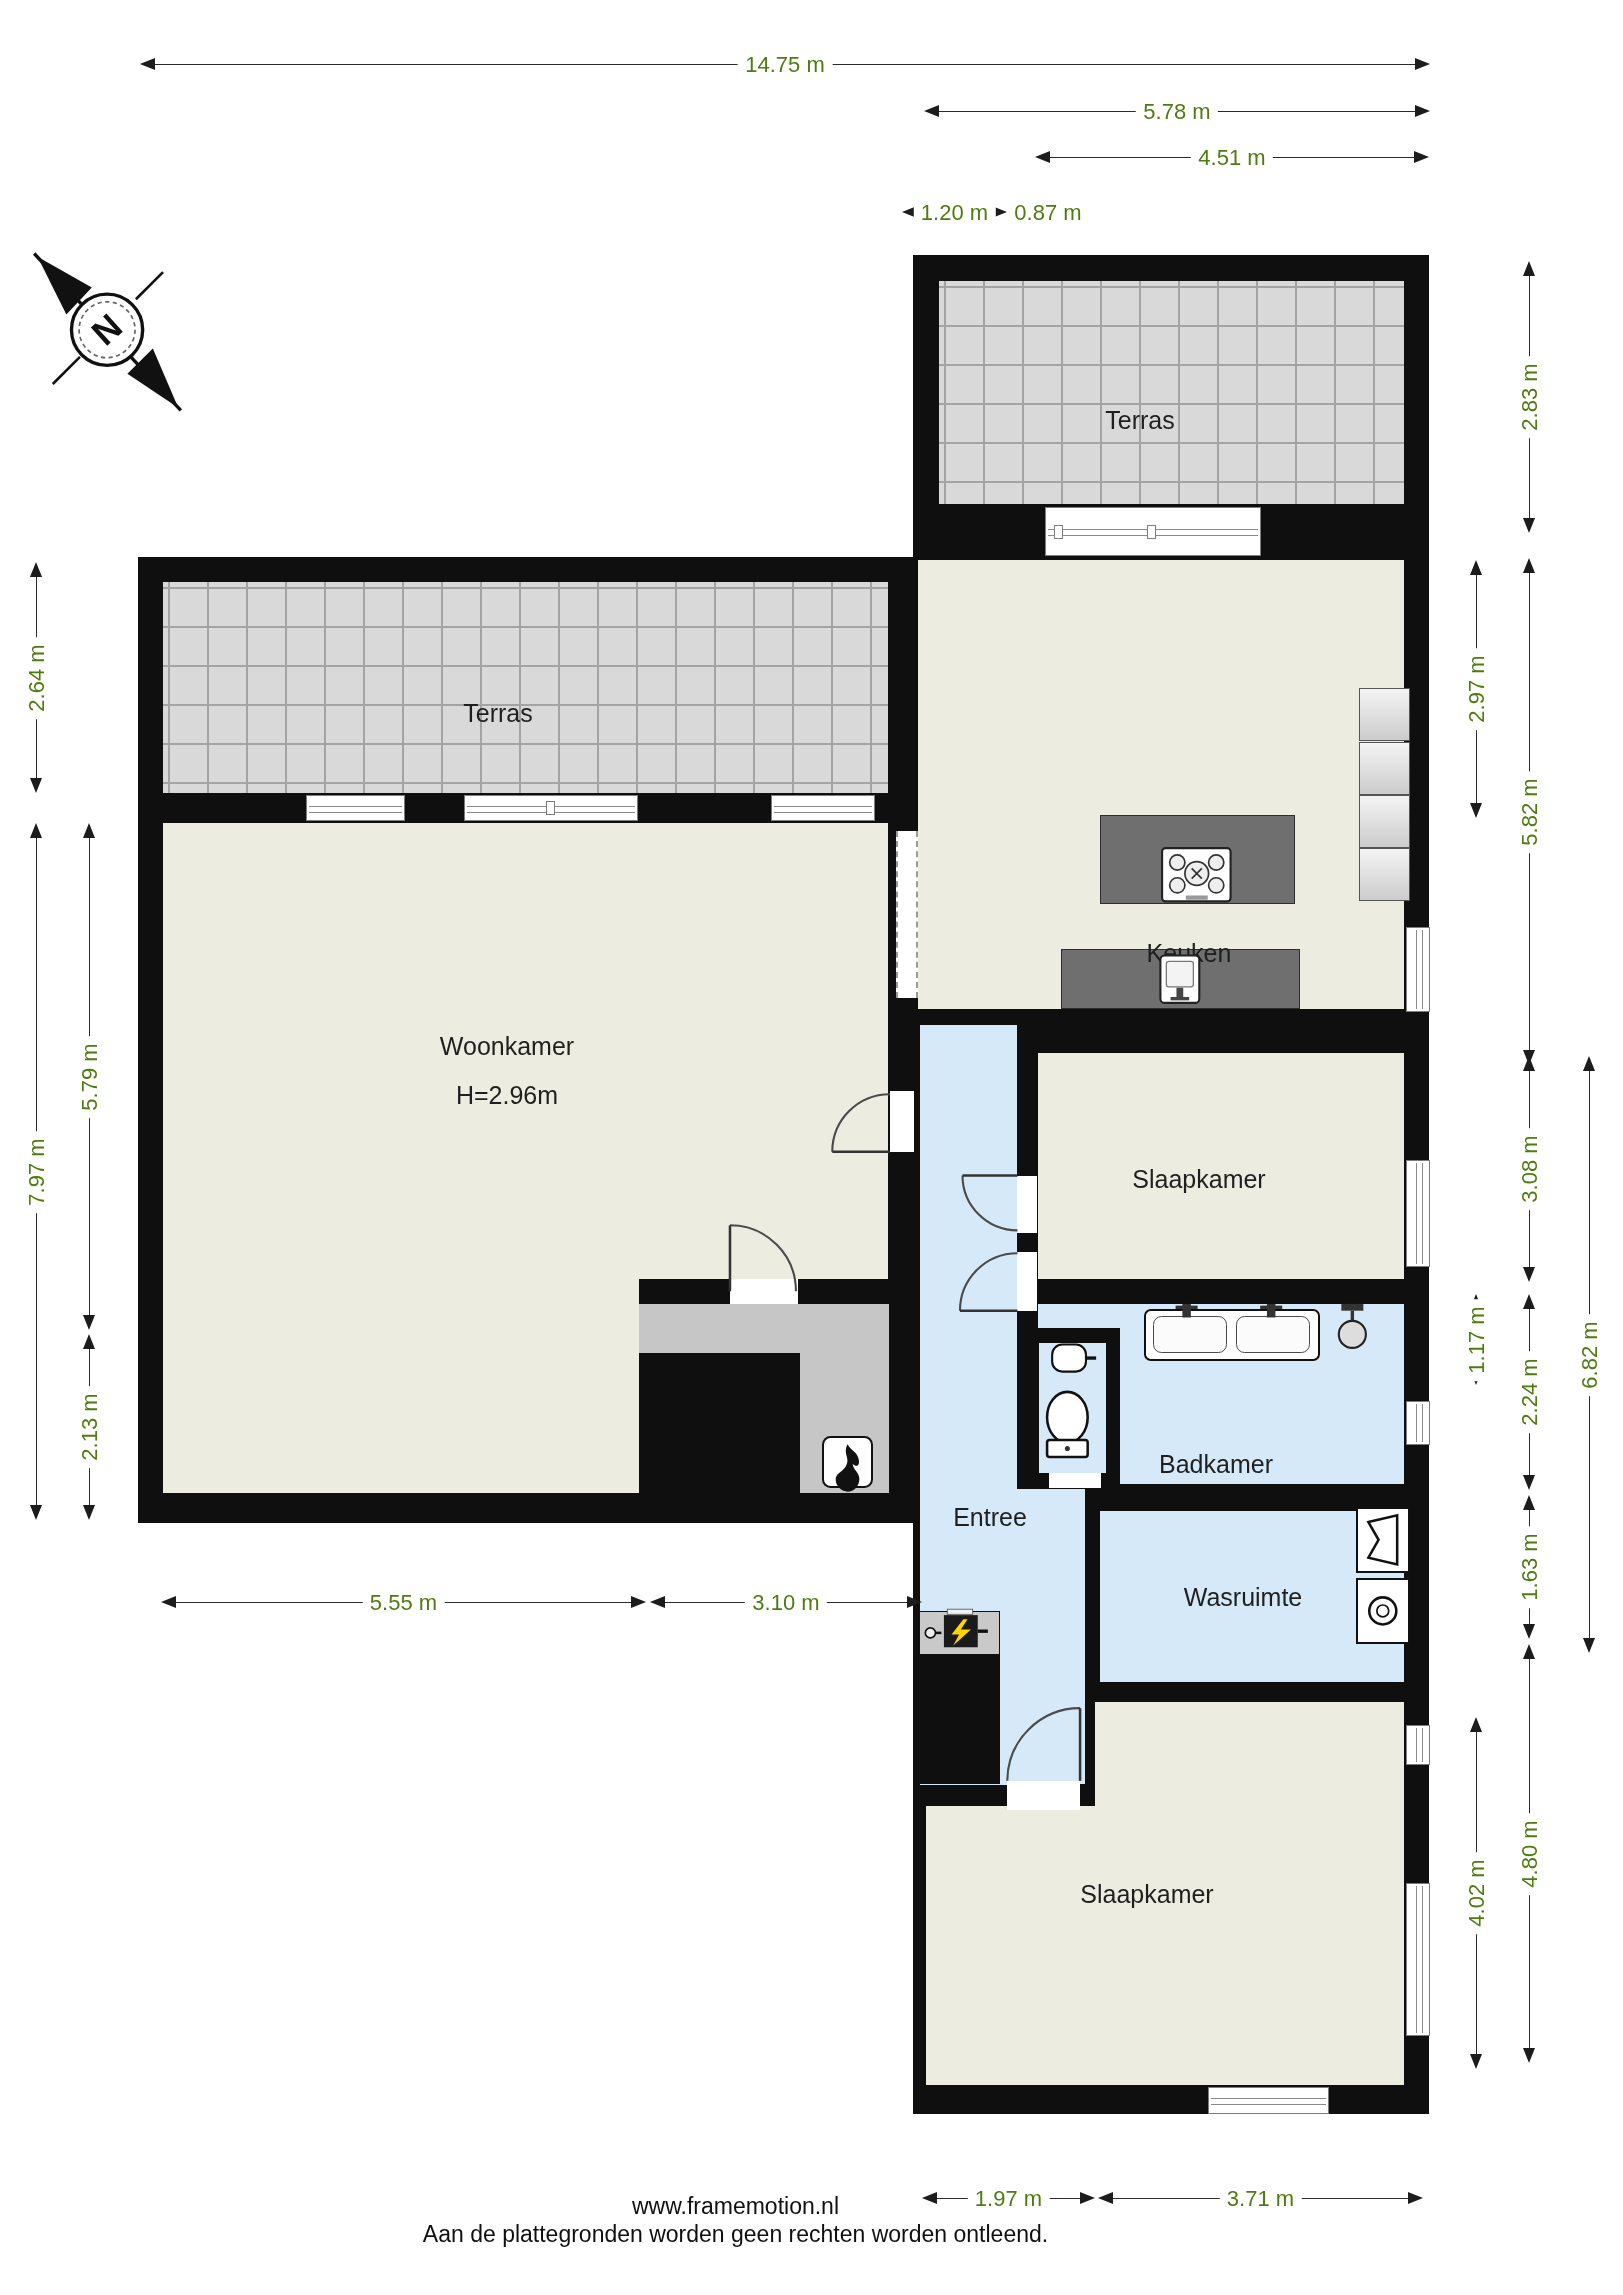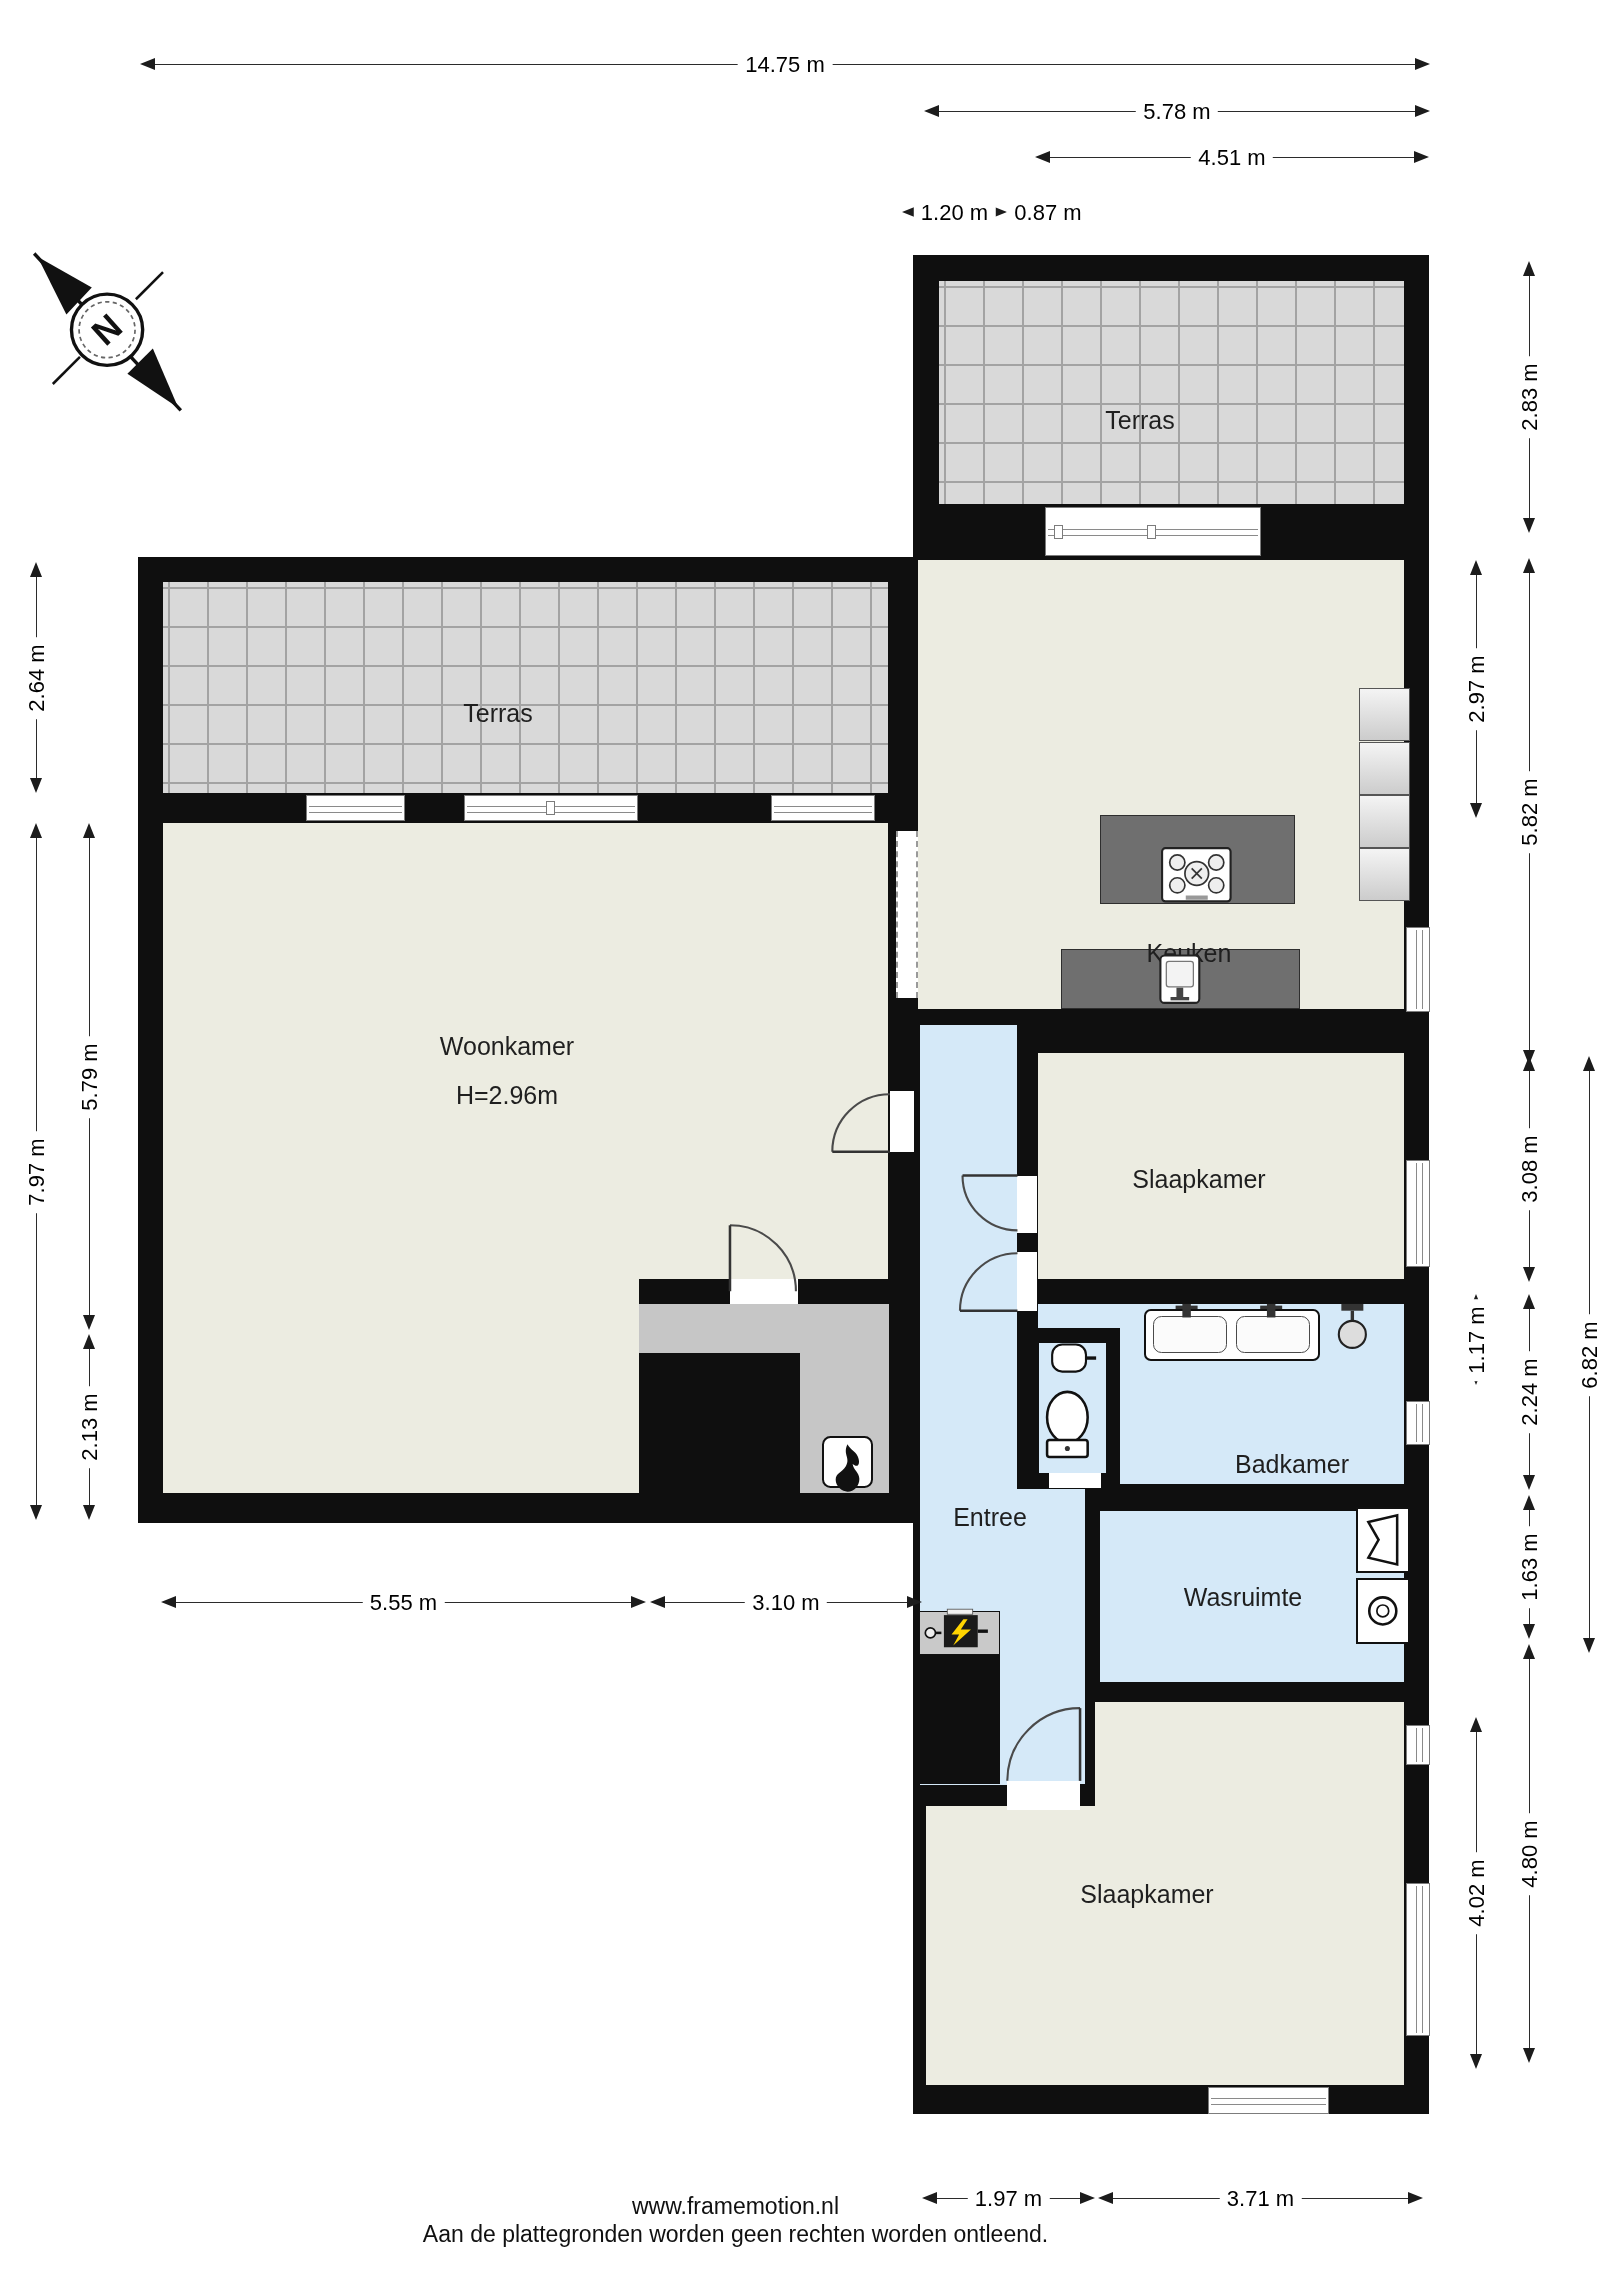--- a/index.html
+++ b/index.html
@@ -22,21 +22,21 @@
   .tick{position:absolute;width:8.5px;height:13.5px;background:#fff;border:0.8px solid #7c7c7c;box-sizing:border-box;}
   .opening{position:absolute;background:#fff;}
   .opening-dashed{position:absolute;background:#fff;border-left:2.5px dashed #9a9a9a;border-right:2.5px dashed #9a9a9a;box-sizing:border-box;}
   .counter{position:absolute;background:#6f6f6f;border:1.7px solid #2e2e2e;box-sizing:border-box;}
   .cab{position:absolute;background:linear-gradient(180deg,#f4f4f4 0%,#cccccc 100%);border:1.7px solid #555;box-sizing:border-box;}
   .appl{position:absolute;background:#fff;border:2.5px solid #111;box-sizing:border-box;}
   .basin{position:absolute;background:#fbfbfb;border:1.7px solid #4a4a4a;border-radius:8.5px;box-sizing:border-box;}
   .meter-panel{position:absolute;background:#c9c9c9;border:1.7px solid #111;box-sizing:border-box;}
   .rlabel{position:absolute;transform:translate(-50%,-50%);font-size:25px;color:#1f1f1f;white-space:nowrap;}
   
-  .dim{position:absolute;display:flex;align-items:center;color:#000000;font-size:22px;}
+  .dim{position:absolute;display:flex;align-items:center;color:#4d7c0f;font-size:22px;}
   .dim-h{height:24px;}
   .dim-v{flex-direction:column;width:24px;align-items:center;}
   .dline{flex:1;height:0;border-top:1.7px solid #2b2b2b;position:relative;}
   .dim-v .dline{width:0;height:auto;border-top:none;border-left:1.7px solid #2b2b2b;}
   .dlabel{position:absolute;left:50%;top:50%;transform:translate(-50%,-50%);background:#fff;padding:0 7.6px;white-space:nowrap;}
   .dim-v .dlabel{transform:translate(-50%,-50%) rotate(-90deg);}
   .ah{width:0;height:0;flex:0 0 auto;}
   .ah-l{border-top:6px solid transparent;border-bottom:6px solid transparent;border-right:15px solid #1c1c1c;}
   .ah-r{border-top:6px solid transparent;border-bottom:6px solid transparent;border-left:15px solid #1c1c1c;}
   .ah-u{border-left:6px solid transparent;border-right:6px solid transparent;border-bottom:15px solid #1c1c1c;}
@@ -108,21 +108,21 @@
   <div class="appl" style="left:1356px;top:1507px;width:54px;height:66px"></div>
   <div class="appl" style="left:1356px;top:1578px;width:54px;height:66px"></div>
   <div class="appl" style="left:822px;top:1436px;width:51px;height:52px;border-radius:8.5px"></div>
 
   <div class="rlabel" style="left:1140px;top:420px">Terras</div>
   <div class="rlabel" style="left:498px;top:713px">Terras</div>
   <div class="rlabel" style="left:1189px;top:953px">Keuken</div>
   <div class="rlabel" style="left:507px;top:1046px">Woonkamer</div>
   <div class="rlabel" style="left:507px;top:1095px">H=2.96m</div>
   <div class="rlabel" style="left:1199px;top:1179px">Slaapkamer</div>
-  <div class="rlabel" style="left:1292px;top:1464px">Badkamer</div>
+  <div class="rlabel" style="left:1216px;top:1464px">Badkamer</div>
   <div class="rlabel" style="left:990px;top:1517px">Entree</div>
   <div class="rlabel" style="left:1243px;top:1597px">Wasruimte</div>
   <div class="rlabel" style="left:1147px;top:1894px">Slaapkamer</div>
 
   <div class="dim dim-h" style="left:140px;top:52px;width:1290px">
     <span class="ah ah-l"></span>
       <span class="dline">
         <span class="dlabel">14.75 m</span>
       </span>
       <span class="ah ah-r"></span>

